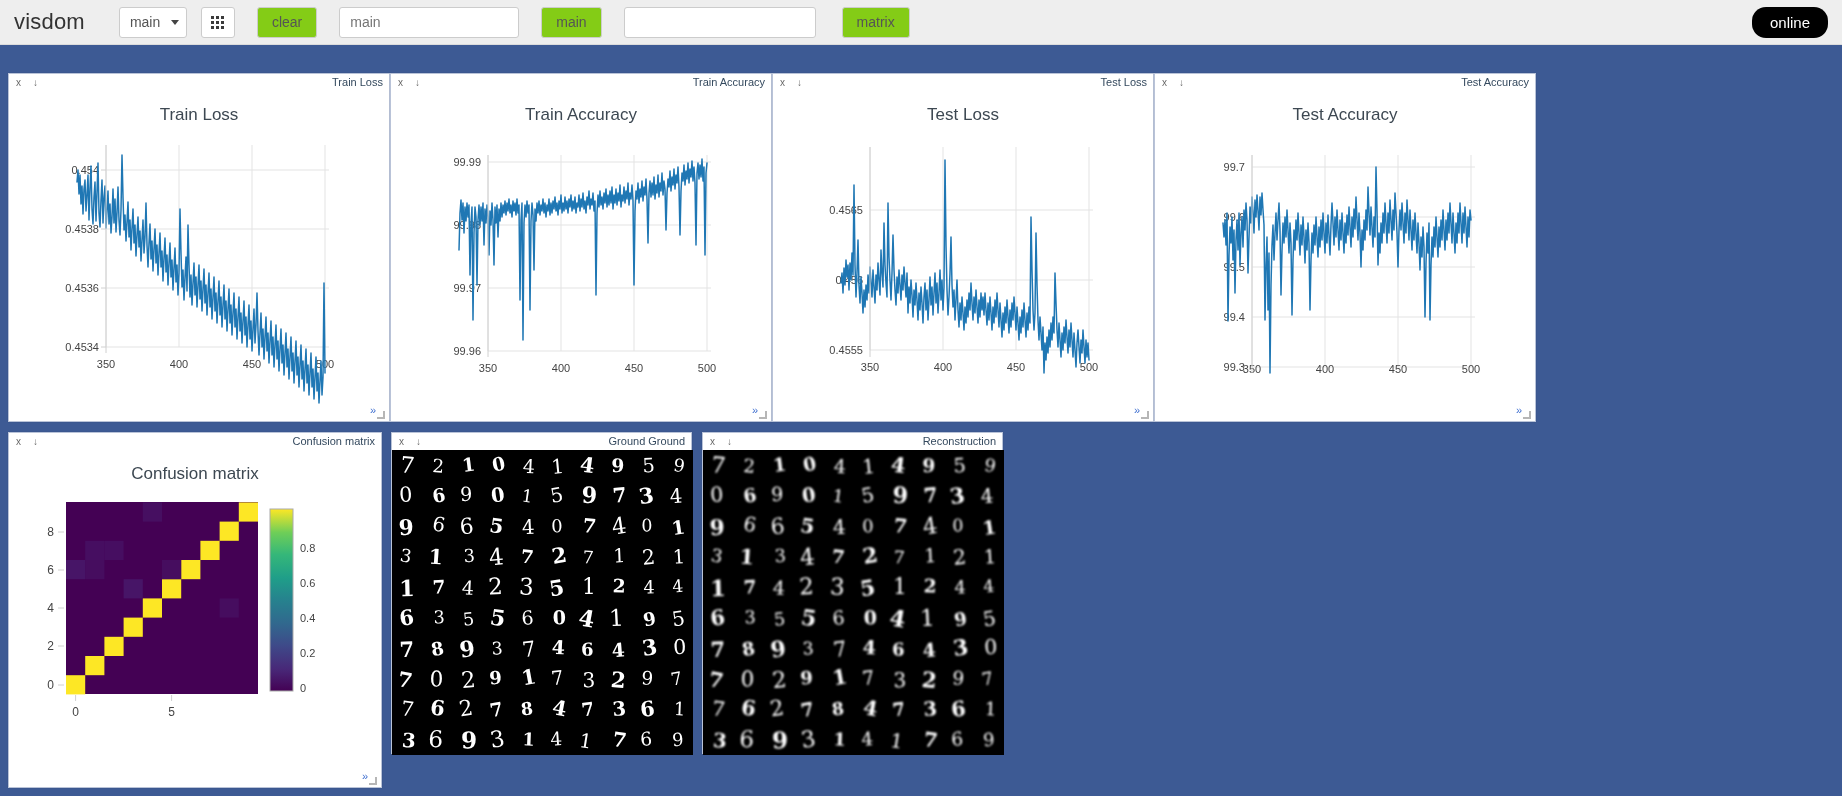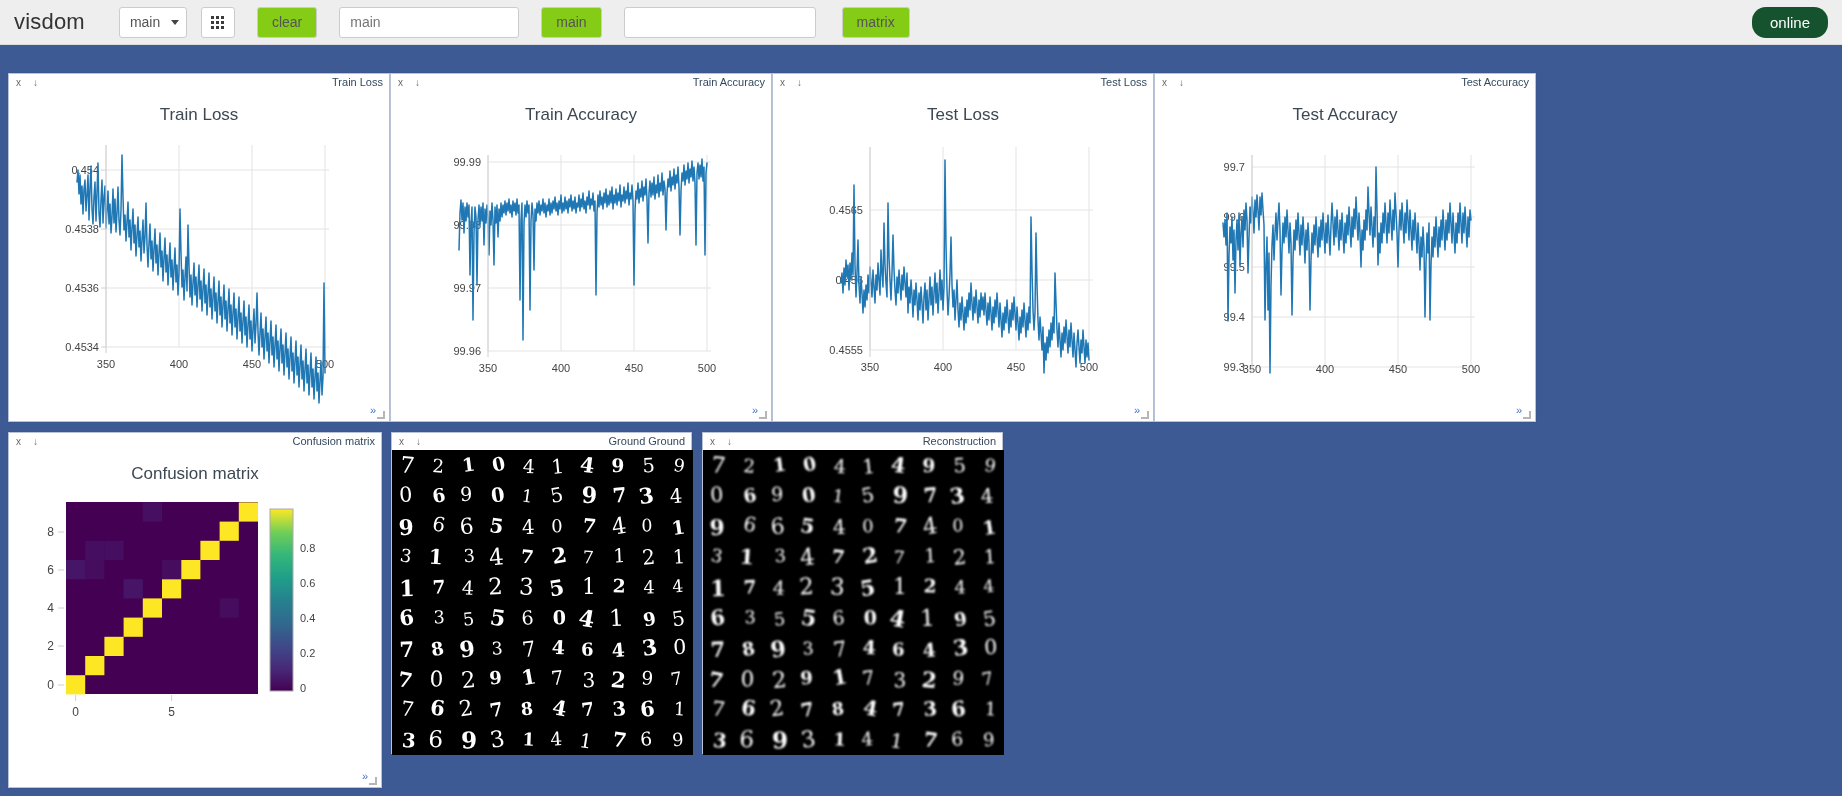--- a/index.html
+++ b/index.html
@@ -58,21 +58,21 @@
     font-size: 14px; color: #777; padding: 0 10px;
     display: flex; align-items: center; margin-right: 14px;
     font-family: "Liberation Sans", sans-serif;
     outline: none;
   }
   #env-name-input { width: 180px; }
   #filter-input  { width: 192px; margin-right: 18px; }
   .status-badge {
     position: absolute; right: 14px; top: 7px;
     height: 31px; padding: 0 18px;
-    background: #14532d; color: #fff; font-size: 15px;
+    background: #000000; color: #fff; font-size: 15px;
     display: flex; align-items: center; justify-content: center;
     border-radius: 14px; cursor: pointer;
   }
 
   
   .pane {
     position: absolute;
     background: #fff;
     border: 1px solid #b9c3d8;
     box-shadow: 0 0 1px rgba(0,0,0,.18);

